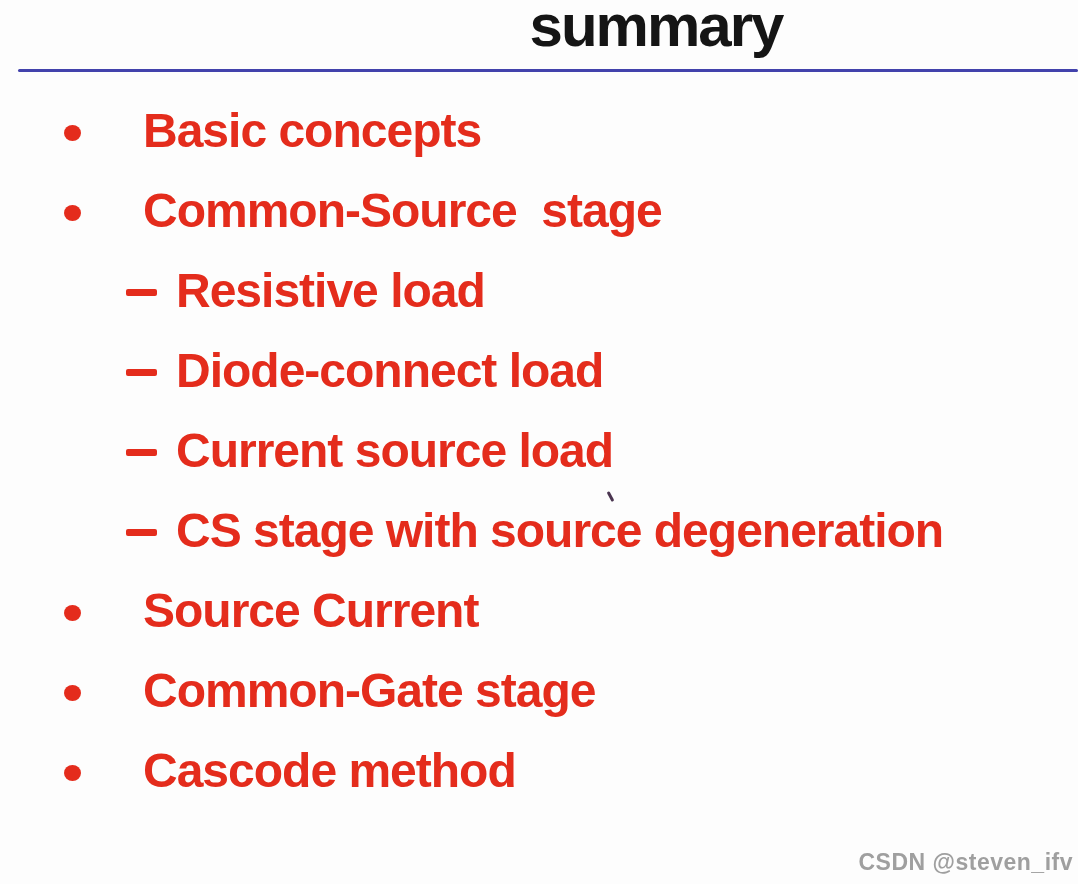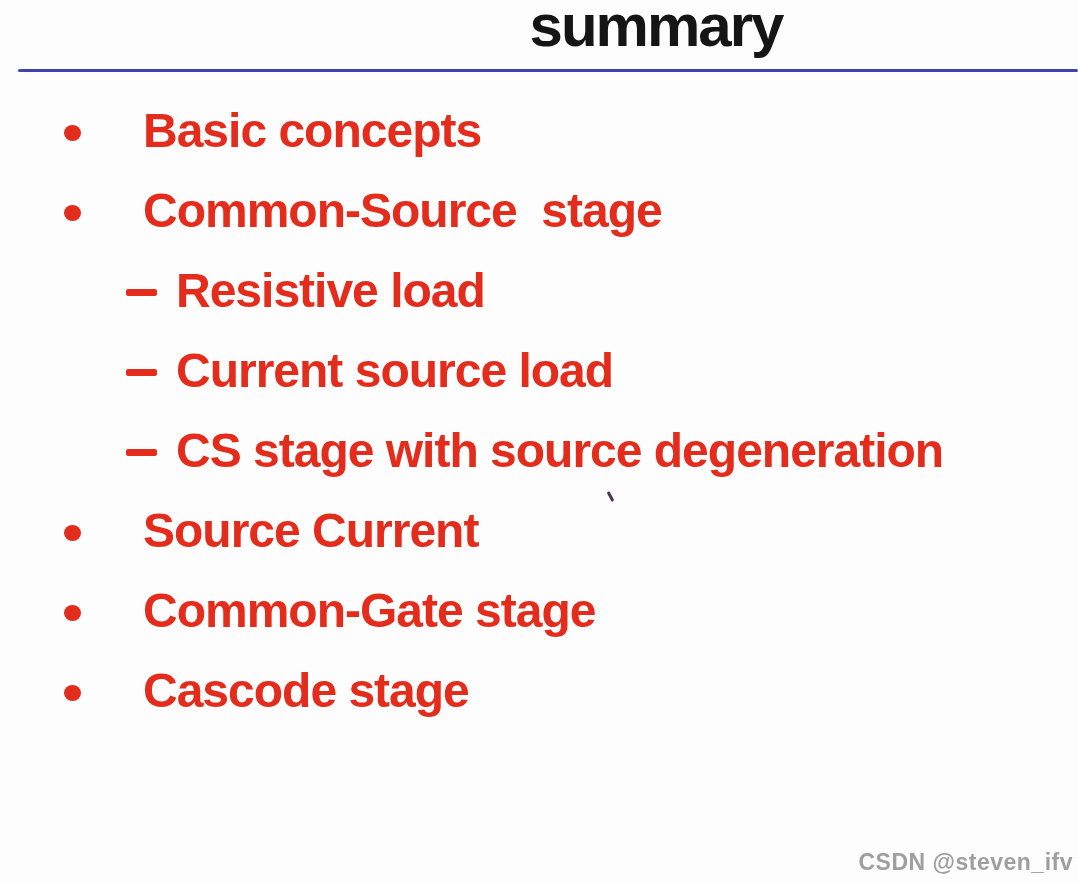--- a/index.html
+++ b/index.html
@@ -108,35 +108,39 @@
   <div class="row l1">
     <span class="dot"></span>
     <span class="label">Common-Source  stage</span>
   </div>
   <div class="row l2">
     <span class="dash"></span>
     <span class="label">Resistive load</span>
   </div>
   <div class="row l2">
     <span class="dash"></span>
+    <span class="label">Diode-connect load</span>
+  </div>
+  <div class="row l2">
+    <span class="dash"></span>
     <span class="label">Current source load</span>
   </div>
   <div class="row l2">
     <span class="dash"></span>
     <span class="label">CS stage with source degeneration</span>
   </div>
   <div class="row l1">
     <span class="dot"></span>
     <span class="label">Source Current</span>
   </div>
   <div class="row l1">
     <span class="dot"></span>
     <span class="label">Common-Gate stage</span>
   </div>
   <div class="row l1">
     <span class="dot"></span>
-    <span class="label">Cascode stage</span>
+    <span class="label">Cascode method</span>
   </div>
 </div>
 
 <div class="stray-mark"></div>
 
 <div class="watermark">CSDN @steven_ifv</div>
 
 </body></html>

